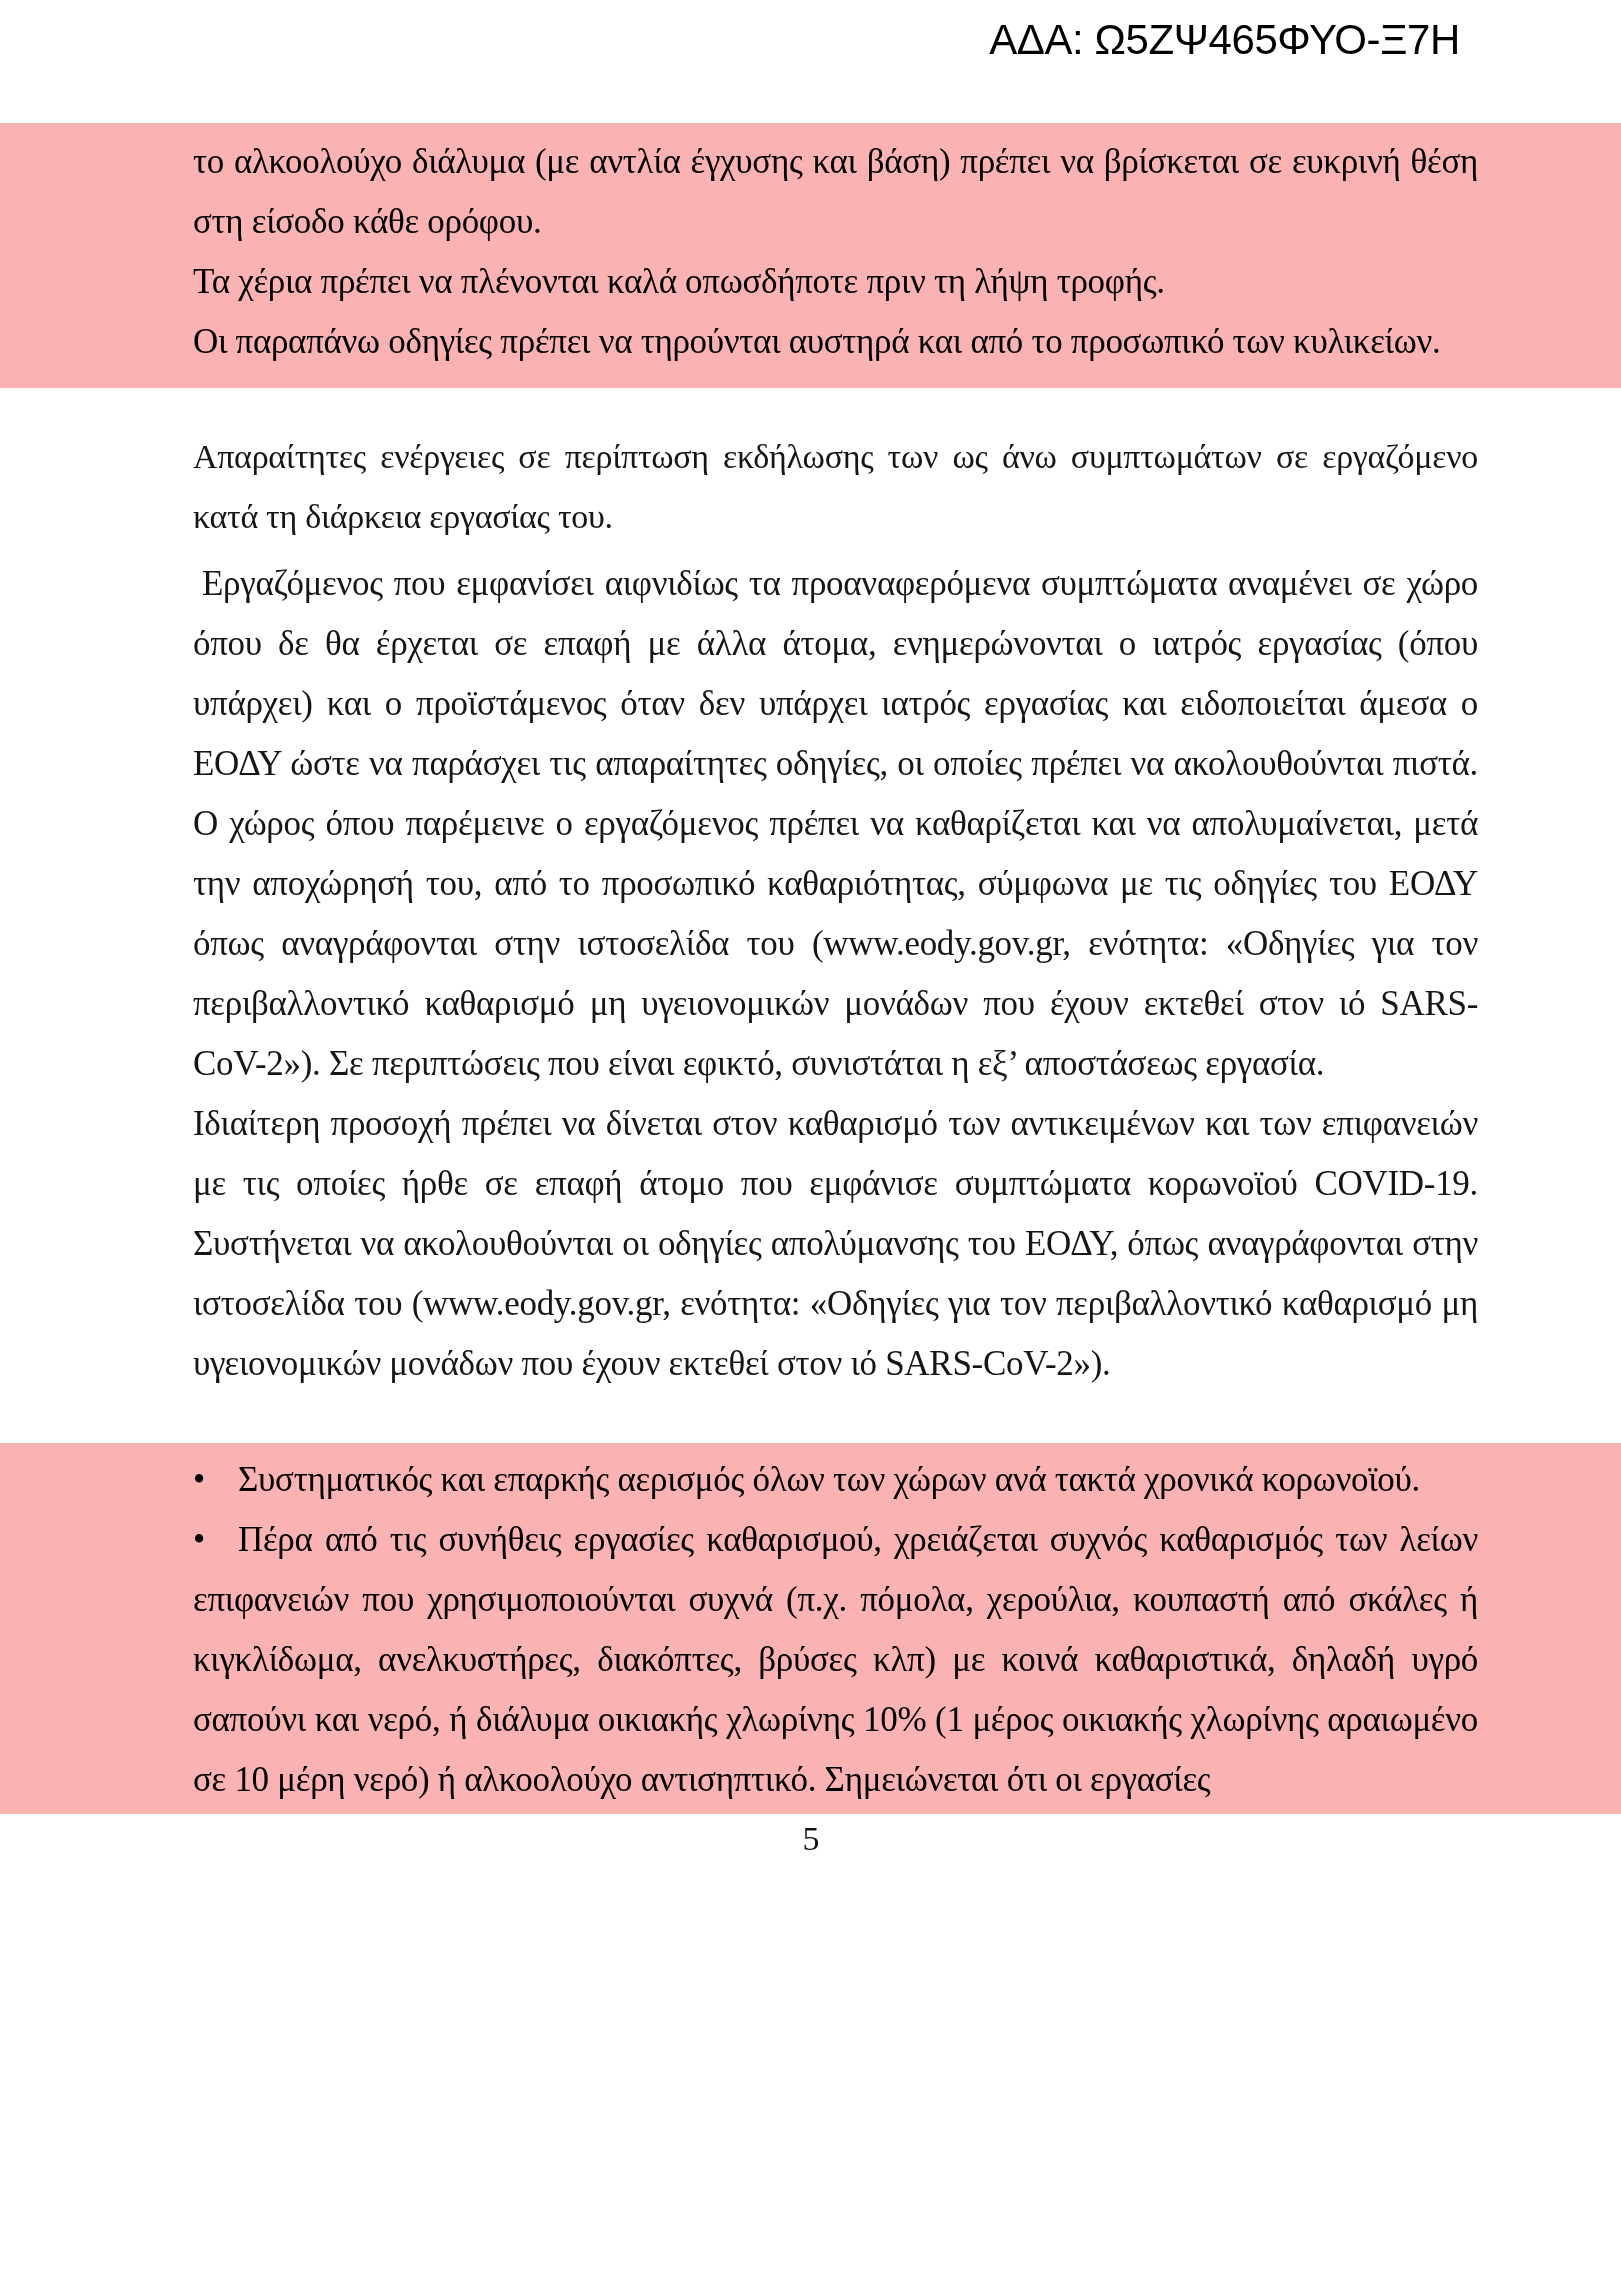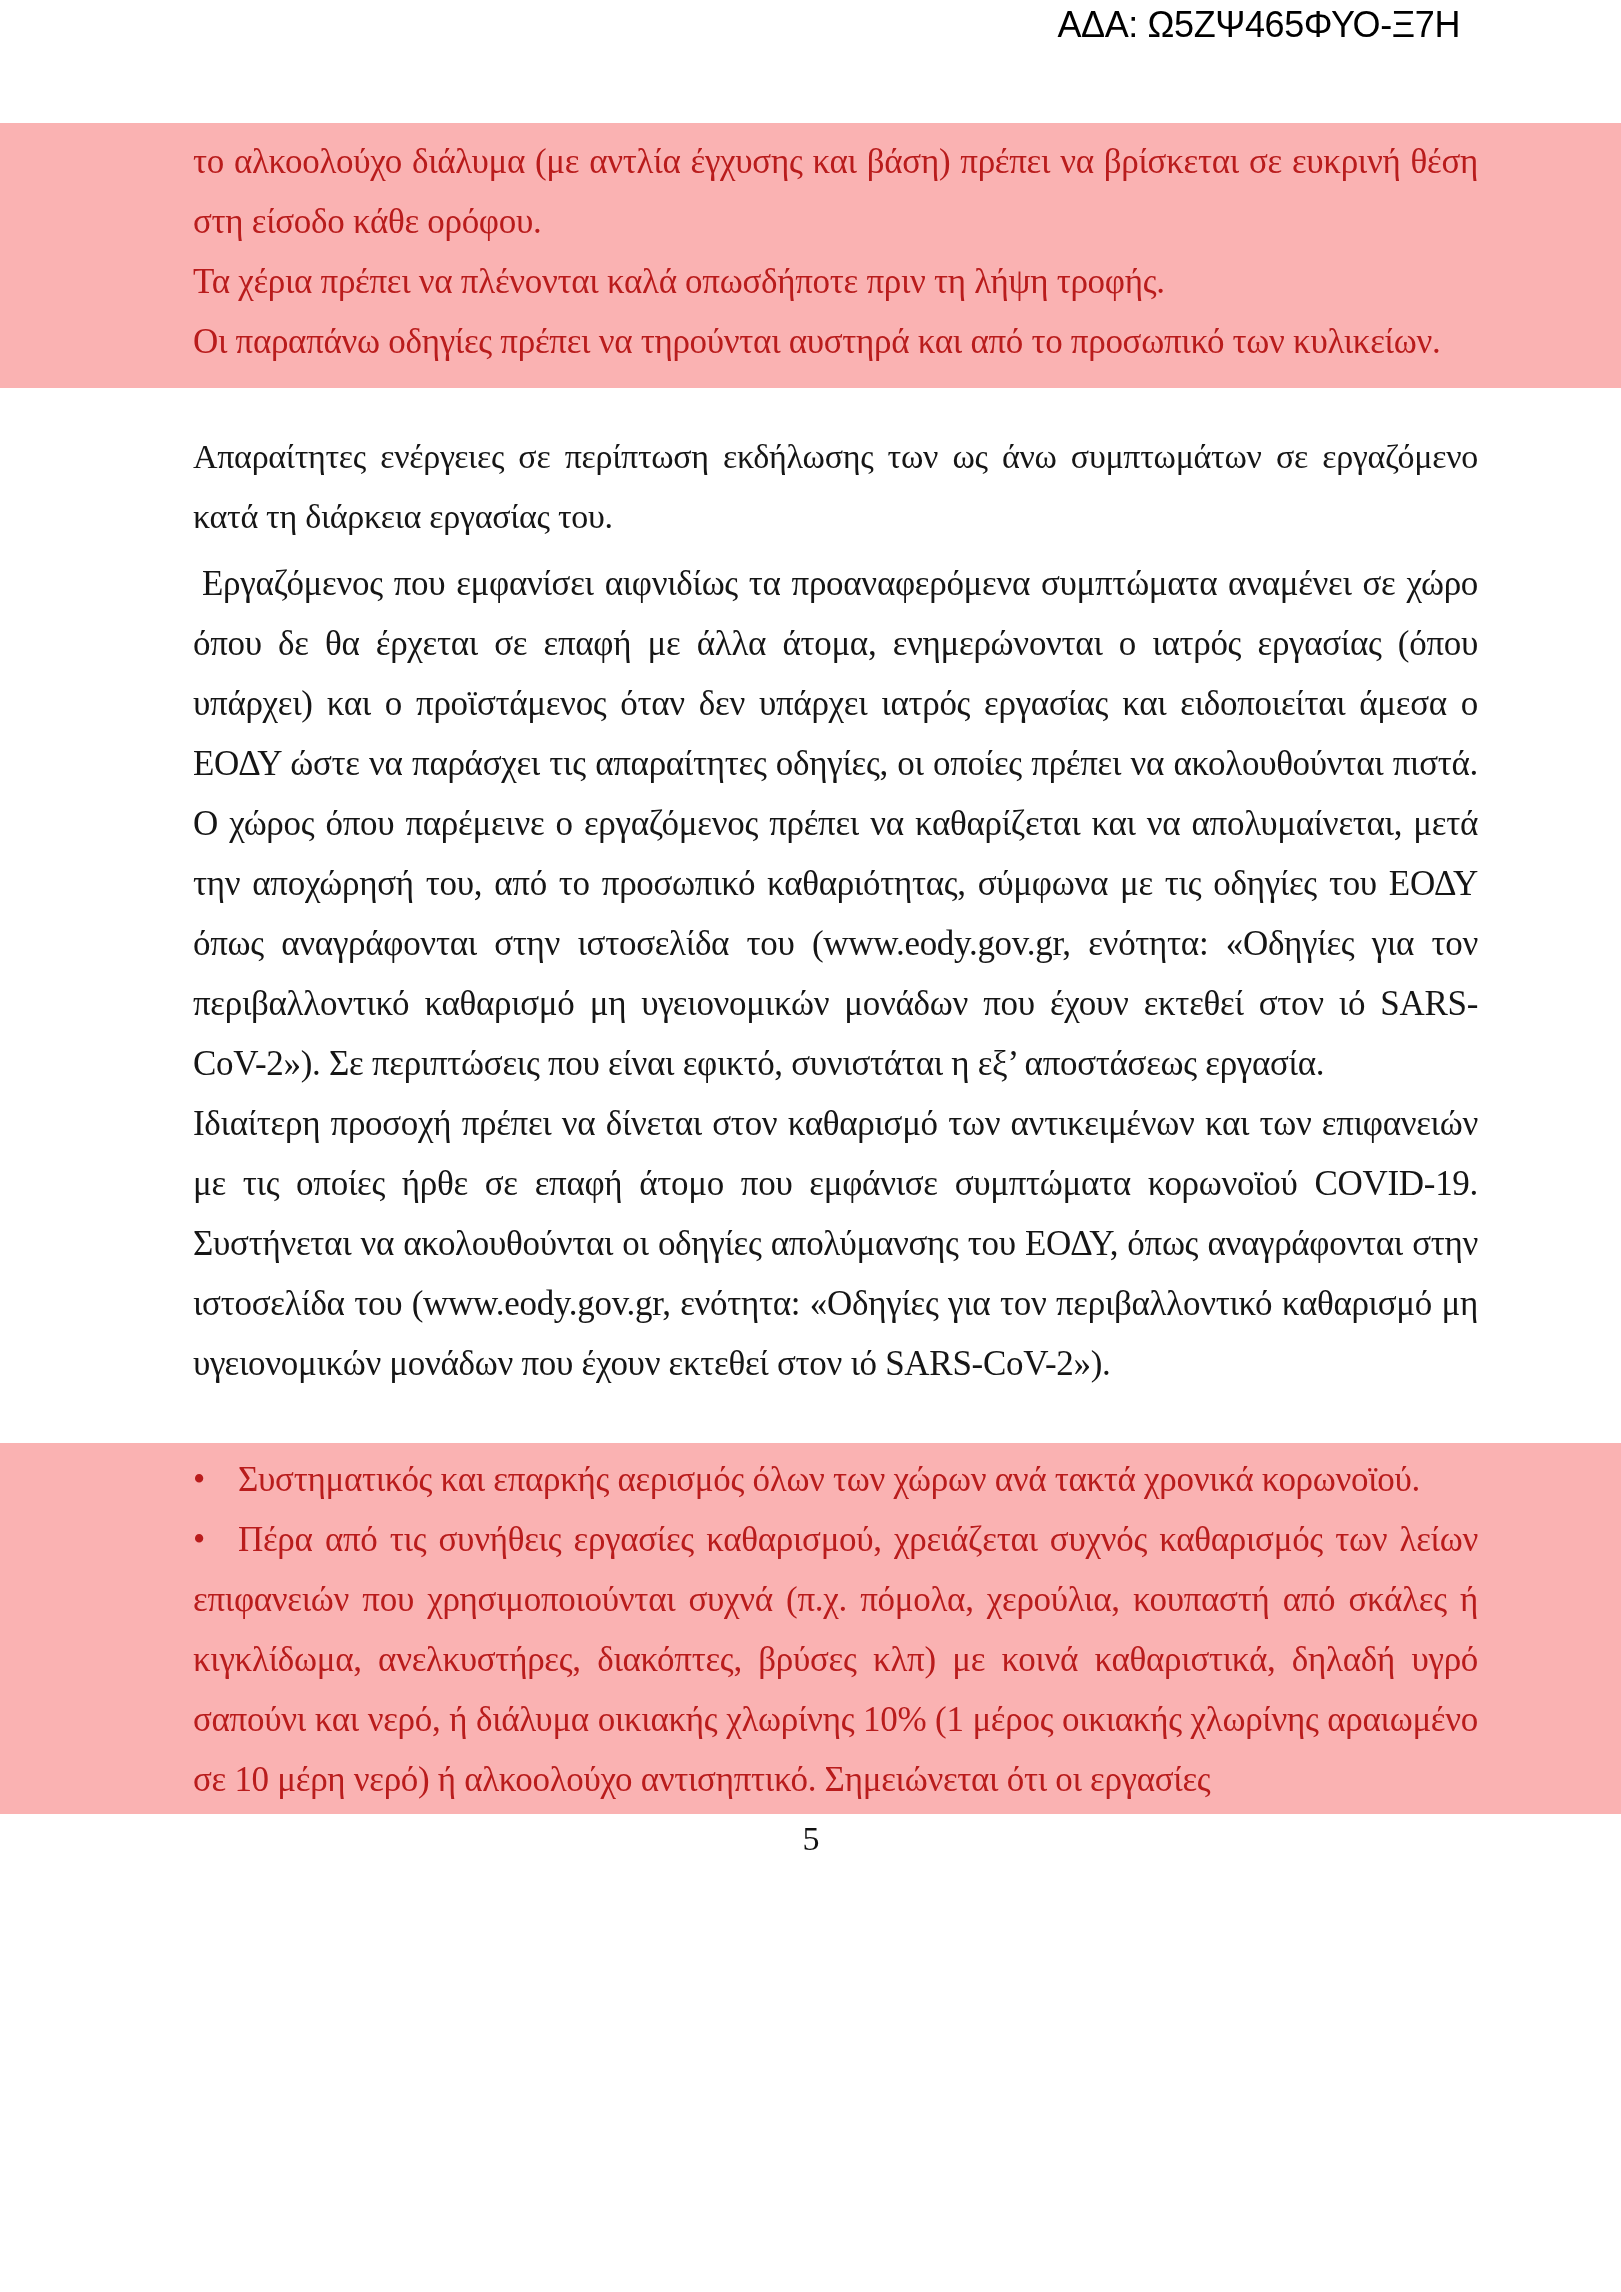--- a/index.html
+++ b/index.html
@@ -10,31 +10,31 @@
     background: #ffffff;
     font-family: "Liberation Serif", serif;
     font-size: 35px;
     line-height: 60px;
     color: #161616;
     overflow: hidden;
     letter-spacing: -0.3px;
   }
   .ada {
     position: absolute;
-    top: 4px;
+    top: 16px;
     right: 162px;
     font-family: "Liberation Sans", sans-serif;
-    font-size: 36px;
+    font-size: 42px;
     line-height: 1.15;
     color: #000000;
     letter-spacing: -0.4px;
   }
   .pink {
     background: #fab2b2;
-    color: #b91c1c;
+    color: #000000;
     padding: 9px 144px 16px 193px;
   }
   .pink.top { margin-top: 123px; }
   .pink p { margin: 0; text-align: justify; }
   .heading {
     margin: 39px 144px 0 193px;
     font-weight: normal;
     text-align: justify;
     font-size: 34px;
   }

